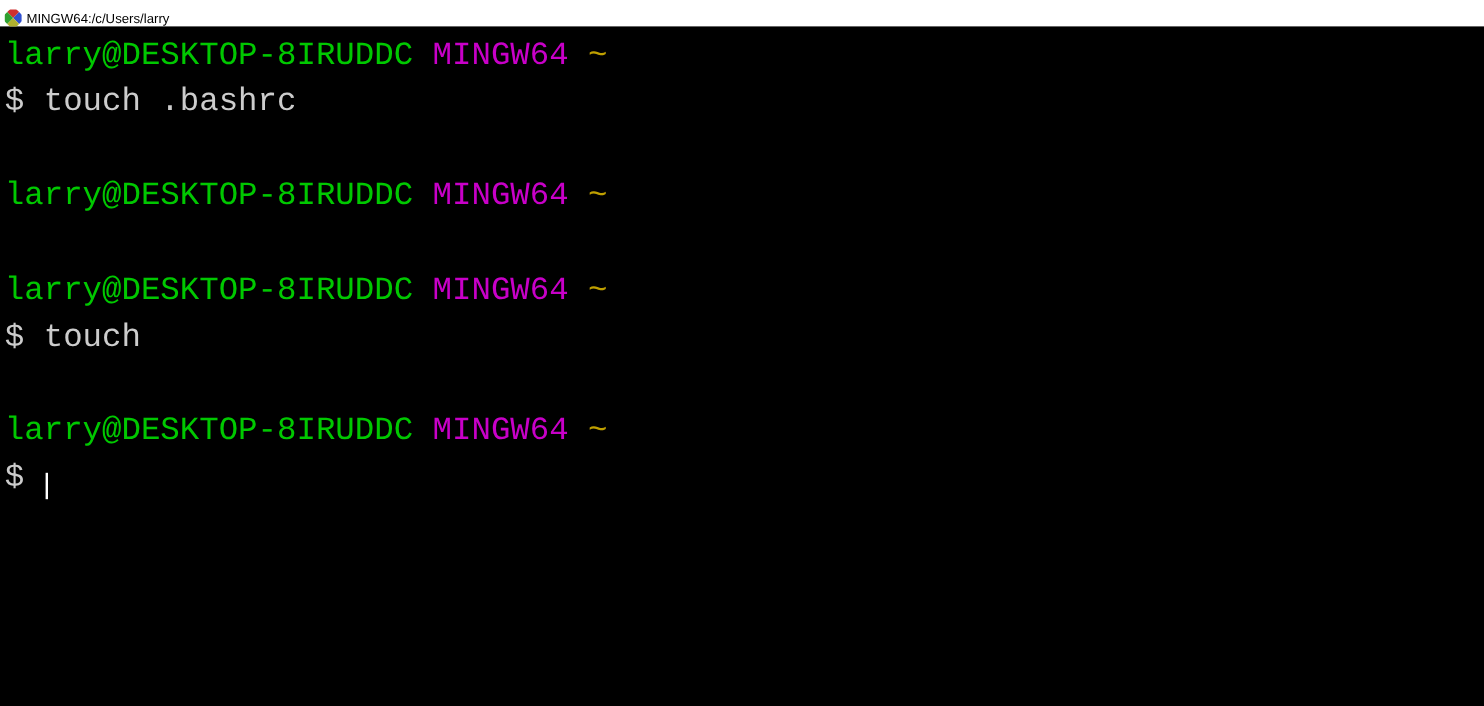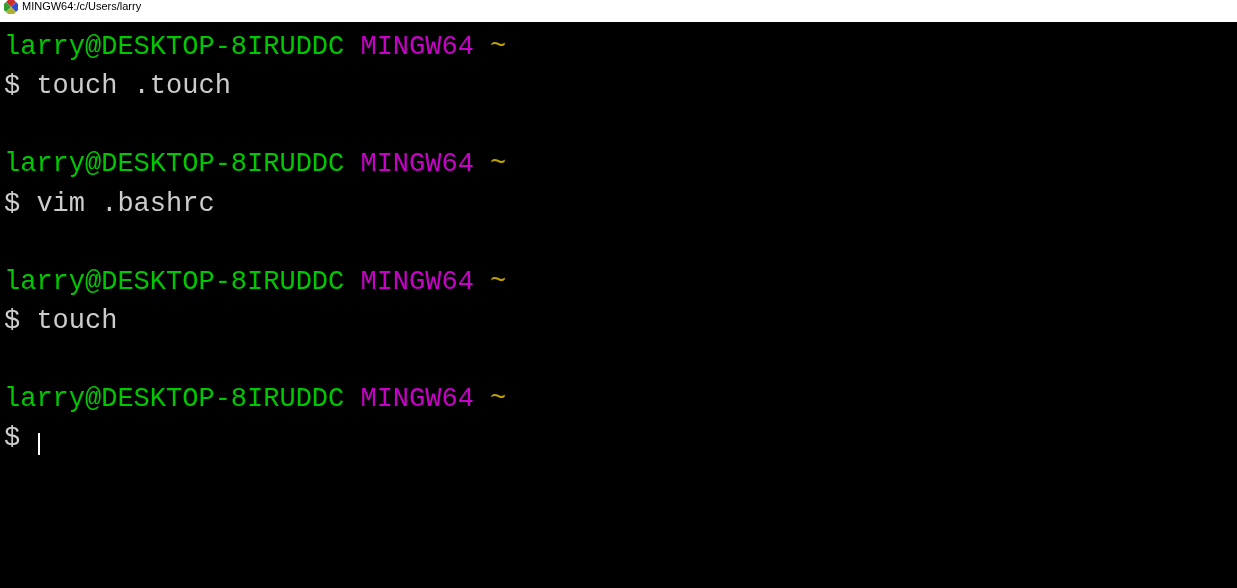--- a/index.html
+++ b/index.html
@@ -11,21 +11,21 @@
       width: 1237px;
       height: 588px;
       background: #ffffff;
       font-family: Consolas, 'Courier New', monospace;
       overflow: hidden;
     }
     .title-bar {
       height: 22px;
       background: #ffffff;
       display: flex;
-      align-items: flex-start;
+      align-items: flex-end;
       padding-left: 4px;
       font-size: 11px;
       font-family: 'Segoe UI', Tahoma, sans-serif;
       color: #000000;
     }
     .title-bar-icon {
       width: 14px;
       height: 14px;
       margin-right: 4px;
       display: inline-flex;
@@ -90,25 +90,24 @@
       <rect x="0" y="7" width="7" height="7" fill="#30a030" transform="rotate(45 7 7)"></rect>
       <rect x="7" y="7" width="7" height="7" fill="#b0b030" transform="rotate(45 7 7)"></rect>
     </svg>
   </span>
   <span>MINGW64:/c/Users/larry</span>
 </div>
 
 <div class="terminal">
 
   <span class="line"><span class="user-host">larry@DESKTOP-8IRUDDC</span> <span class="mingw">MINGW64</span> <span class="tilde">~</span></span>
-  <span class="line"><span class="prompt-dollar">$</span> <span class="cmd">touch .touch</span></span>
+  <span class="line"><span class="prompt-dollar">$</span> <span class="cmd">touch .bashrc</span></span>
   <div class="blank-line"></div>
 
   <span class="line"><span class="user-host">larry@DESKTOP-8IRUDDC</span> <span class="mingw">MINGW64</span> <span class="tilde">~</span></span>
-  <span class="line"><span class="prompt-dollar">$</span> <span class="cmd">vim .bashrc</span></span>
   <div class="blank-line"></div>
 
   <span class="line"><span class="user-host">larry@DESKTOP-8IRUDDC</span> <span class="mingw">MINGW64</span> <span class="tilde">~</span></span>
   <span class="line"><span class="prompt-dollar">$</span> <span class="cmd">touch</span></span>
   <div class="blank-line"></div>
 
   <span class="line"><span class="user-host">larry@DESKTOP-8IRUDDC</span> <span class="mingw">MINGW64</span> <span class="tilde">~</span></span>
   <span class="line"><span class="prompt-dollar">$</span> <span class="cmd"></span><span class="cursor"></span></span>
 </div>
 

